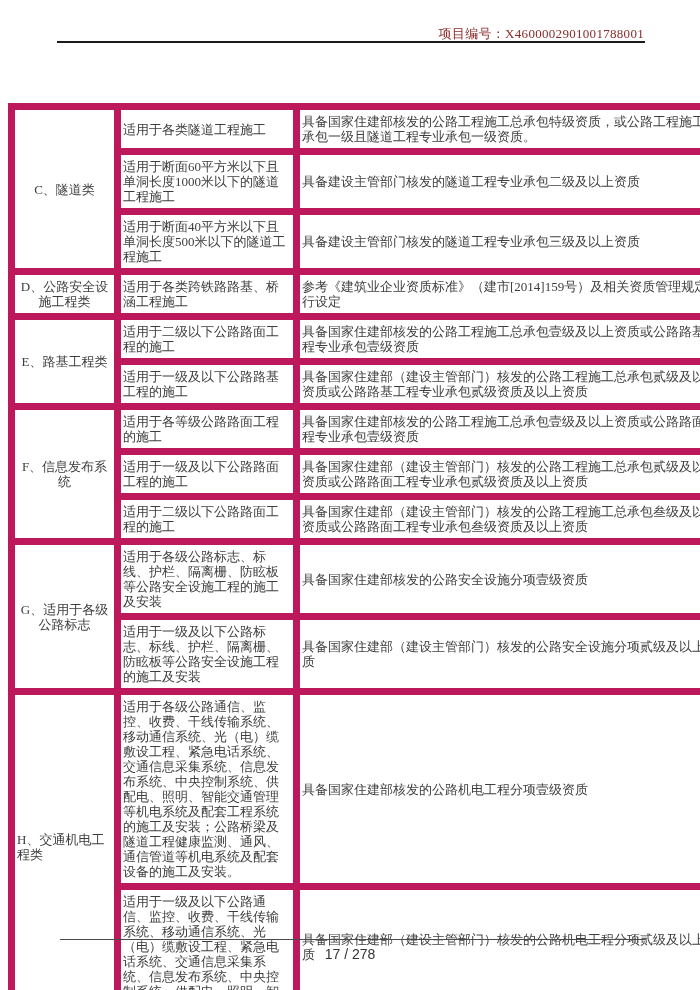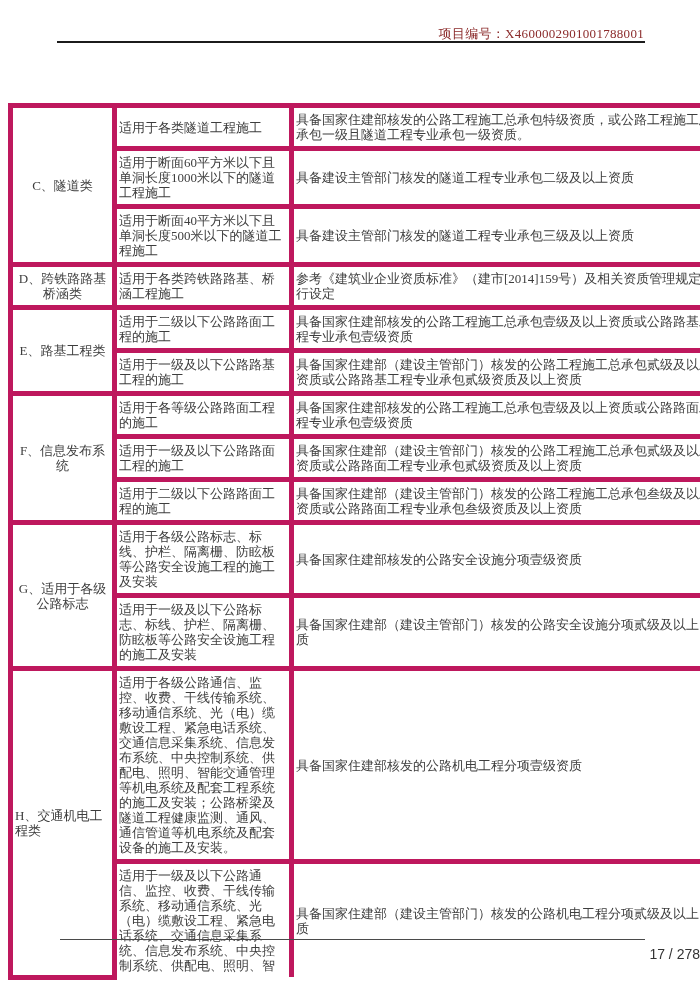--- a/index.html
+++ b/index.html
@@ -24,40 +24,40 @@
     background:#1b1b1b;
   }
 
   
   table.qual{
     position:absolute;top:103px;left:8px;width:685px;
     border-collapse:collapse;table-layout:fixed;
     font-size:13px;line-height:15px;color:#3d3d3d;
   }
   table.qual td{
-    border:5px solid #be185d;
+    border:7px solid #be185d;
     padding:4px 2px;
     vertical-align:middle;
     word-break:break-all;
   }
   td.cat{width:95px;text-align:center;}
   td.scope{width:168px;text-align:left;}
   td.qual-req{width:421px;text-align:left;}
   td.top{vertical-align:top;}
   td.left{text-align:left;}
   tr.cut td{border-bottom:none;}
 
   
   .footer-rule{
     position:absolute;top:939px;left:60px;width:585px;height:1px;
     background:#4a4a4a;
   }
   .page-number{
     position:absolute;top:946px;left:0;width:700px;
-    text-align:right;
+    text-align:center;
     font-family:"Liberation Sans","DejaVu Sans",sans-serif;
     font-size:14px;color:#333333;
   }
 </style>
 </head>
 <body>
 
 <div class="page">
 
   <div class="project-number">项目编号：X4600002901001788001</div>
@@ -74,21 +74,21 @@
       <tr>
         <td class="scope">适用于断面60平方米以下且单洞长度1000米以下的隧道工程施工</td>
         <td class="qual-req">具备建设主管部门核发的隧道工程专业承包二级及以上资质</td>
       </tr>
       <tr>
         <td class="scope">适用于断面40平方米以下且单洞长度500米以下的隧道工程施工</td>
         <td class="qual-req">具备建设主管部门核发的隧道工程专业承包三级及以上资质</td>
       </tr>
 
       <tr>
-        <td class="cat">D、跨铁路路基桥涵类</td>
+        <td class="cat">D、公路安全设施工程类</td>
         <td class="scope">适用于各类跨铁路路基、桥涵工程施工</td>
         <td class="qual-req">参考《建筑业企业资质标准》（建市[2014]159号）及相关资质管理规定进行设定</td>
       </tr>
 
       <tr>
         <td class="cat" rowspan="2">E、路基工程类</td>
         <td class="scope">适用于二级以下公路路面工程的施工</td>
         <td class="qual-req">具备国家住建部核发的公路工程施工总承包壹级及以上资质或公路路基工程专业承包壹级资质</td>
       </tr>
       <tr>

